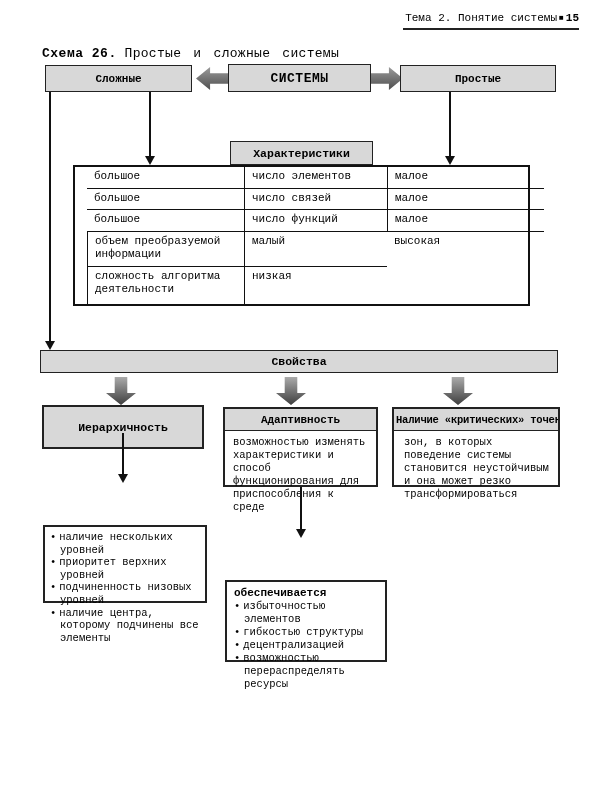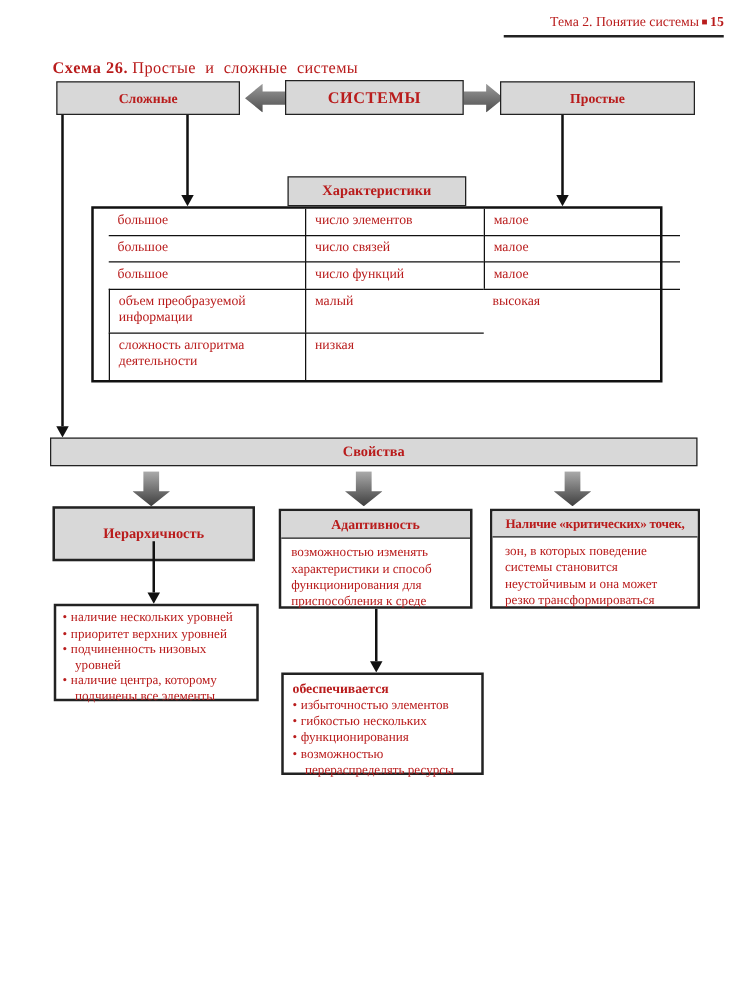--- a/index.html
+++ b/index.html
@@ -1,39 +1,39 @@
 <!DOCTYPE html>
 <html><head>
 <meta charset="utf-8">
 <style>
   html,body { margin:0; padding:0; background:#fff; }
   .page {
     position:relative; width:600px; height:800px; background:#ffffff;
-    font-family:Liberation Serif, serif; color:#b91c1c;
+    font-family:Liberation Mono, monospace; color:#000000;
     overflow:hidden;
   }
   
   .runhead {
     position:absolute; top:12px; left:403px; width:176px;
     text-align:right; font-size:11px; padding-bottom:4px;
     border-bottom:2px solid #222; white-space:nowrap;
   }
   .runhead .sq { font-size:8px; vertical-align:1px; padding:0 2px; }
   .runhead .pn { font-weight:bold; }
   
   .stitle { position:absolute; top:46px; left:42px; font-size:13px; white-space:nowrap; }
   .stitle .lbl { font-weight:bold; letter-spacing:.5px; }
   .stitle .txt { word-spacing:4px; letter-spacing:.3px; }
   
   .gbox, .wbox {
     position:absolute; box-sizing:border-box; border:2px solid #222;
     display:flex; align-items:center; justify-content:center;
   }
   .gbox { background:#d8d8d8; font-weight:bold; font-size:11px; }
-  .wbox { background:#fff; }
+  .wbox { background:#fff;margin-top:42px; }
   .b15 { border-width:1.5px; }
   
   .harrow { position:absolute; width:32px; height:23px;
     background:linear-gradient(180deg,#9b9b9b 0%,#4e4e4e 100%); }
   .harrow.pl { clip-path:polygon(0 50%, 44% 0, 44% 27%, 100% 27%, 100% 73%, 44% 73%, 44% 100%); }
   .harrow.pr { clip-path:polygon(100% 50%, 56% 0, 56% 27%, 0 27%, 0 73%, 56% 73%, 56% 100%); }
   .varrow { position:absolute; width:30px; height:28px;
     background:linear-gradient(180deg,#ababab 0%,#3e3e3e 100%);
     clip-path:polygon(50% 100%, 0 57%, 29% 57%, 29% 0, 71% 0, 71% 57%, 100% 57%); }
   
@@ -151,22 +151,22 @@
       <span>Адаптивность</span>
     </div>
     <div class="secbody">возможностью изменять характеристики и способ функционирования для приспособления к среде</div>
   </div>
   <div class="vline" style="left:300px; top:487px; height:42px;"></div>
   <div class="ah" style="left:296px; top:529px;"></div>
   <div class="wbox" style="left:225px; top:538px; width:162px; height:82px; align-items:flex-start; justify-content:flex-start; flex-direction:column; padding:5px 4px 4px 7px;">
     <div style="font-weight:bold; font-size:11px; line-height:13px;">обеспечивается</div>
     <ul class="blist" style="line-height:13px;">
       <li>избыточностью элементов</li>
-      <li>гибкостью нескольких</li>
-      <li>функционирования</li>
+      <li>гибкостью структуры</li>
+      <li>децентрализацией</li>
       <li>возможностью перераспределять ресурсы</li>
     </ul>
   </div>
 
   <div class="secbox" style="left:392px; top:407px; width:168px; height:80px;">
     <div class="sechead" style="font-size:10.5px; letter-spacing:-0.2px; white-space:nowrap; overflow:hidden;">
       <span>Наличие «критических» точек,</span>
     </div>
     <div class="secbody" style="padding-left:10px;">зон, в которых поведение системы становится неустойчивым и она может резко трансформироваться</div>
   </div>

